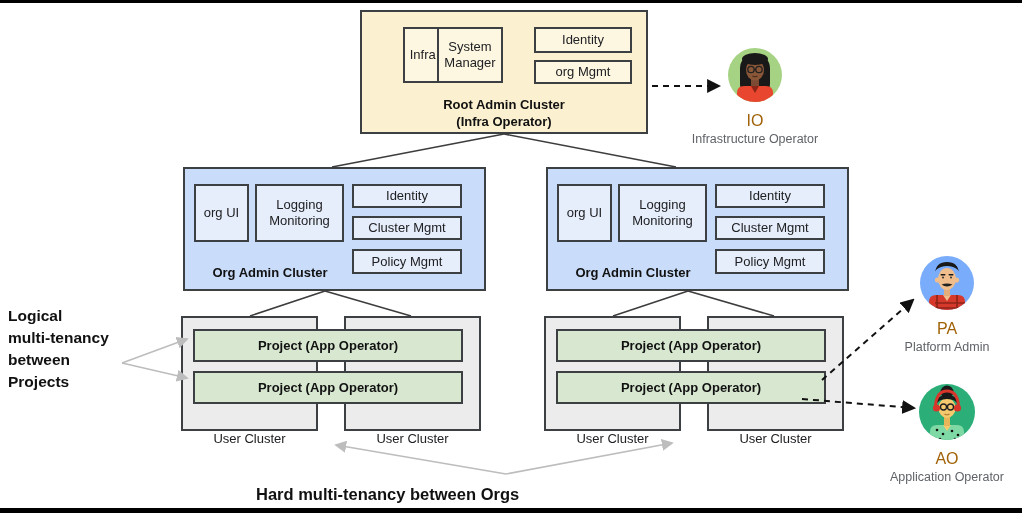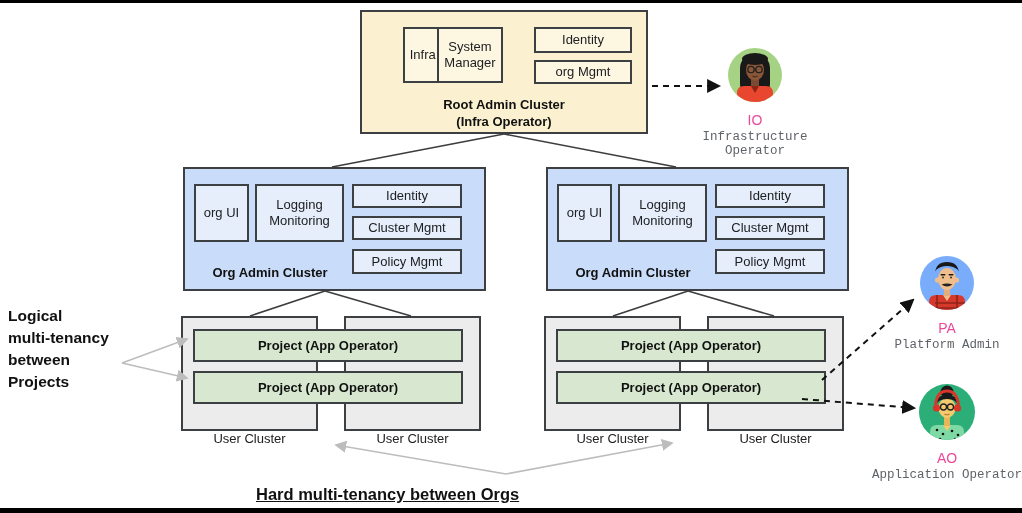--- a/index.html
+++ b/index.html
@@ -31,25 +31,25 @@
     display:flex;align-items:center;justify-content:center;font-weight:700;font-size:13px;
     color:#111;z-index:3;
   }
   .uc-label{
     position:absolute;font-size:13px;color:#202124;text-align:center;z-index:3;margin-top:19px;
   }
   .annotation{
     position:absolute;font-weight:700;color:#111;white-space:pre-line;z-index:2;
   }
   .annotation.logical{left:8px;top:305px;width:190px;font-size:15.5px;line-height:22px;}
-  .annotation.hard{left:256px;top:485px;width:500px;font-size:16.5px;text-decoration:underline;}
+  .annotation.hard{left:256px;top:485px;width:500px;font-size:16.5px;}
   .actor{position:absolute;width:170px;text-align:center;z-index:2;}
   .actor svg{display:block;margin:0 auto;}
-  .actor .abbr{margin-top:9px;font-size:14px;color:#ec4899;}
-  .actor .aname{margin-top:2px;font-size:12.5px;color:#5F6368;font-family:Liberation Mono, monospace;}
+  .actor .abbr{margin-top:9px;font-size:16px;color:#a16207;}
+  .actor .aname{margin-top:2px;font-size:12.5px;color:#5F6368;}
 </style>
 </head>
 <body>
 
 <div class="canvas">
 
   <div class="bar top"></div>
   <div class="bar bottom"></div>
 
   <div class="box root-cluster" style="left:360px;top:10px;width:288px;height:124px;">

